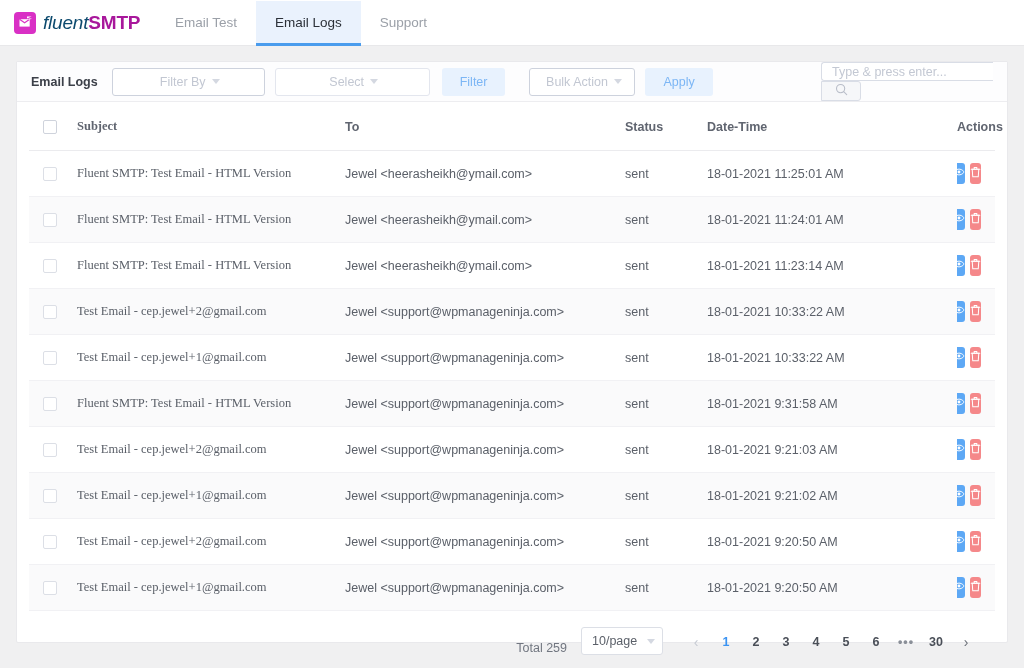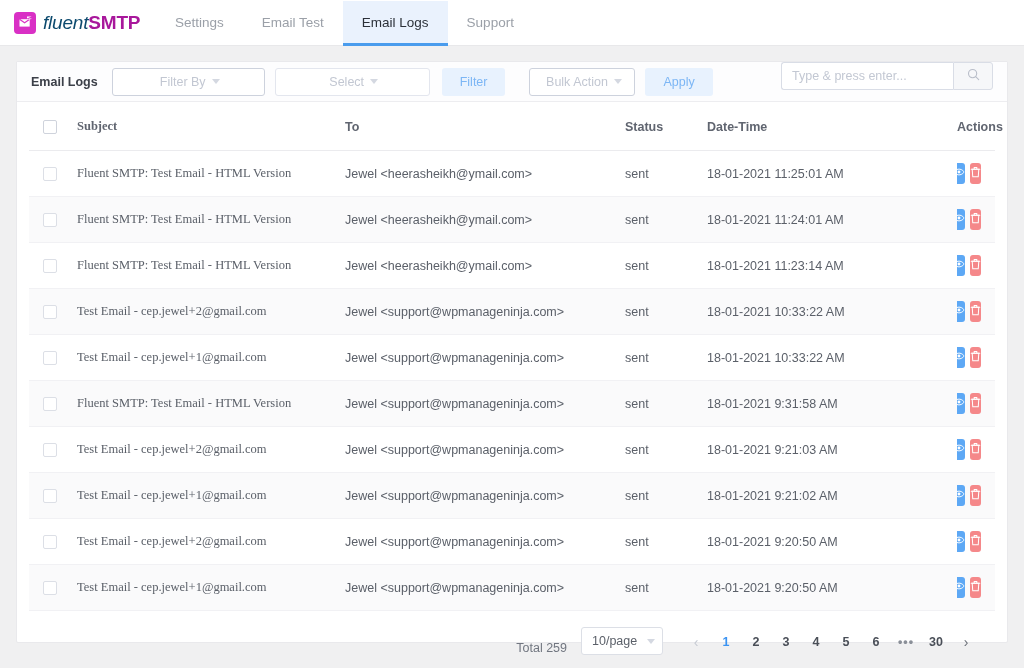--- a/index.html
+++ b/index.html
@@ -90,21 +90,21 @@
     border-right: 4px solid transparent;
     border-top: 5px solid #ccd1dc;
     opacity: .85;
   }
   .btn-light {
     height: 28px; padding: 0 18px; border: none; border-radius: 3px;
     background: #e8f2fe; color: #7cb6f5; font-size: 12.5px;
     cursor: pointer; display: flex; align-items: center;
   }
   .tb-spacer { flex: 1; }
-  .searchwrap { display: flex; height: 39px; }
+  .searchwrap { display: flex; height: 39px; flex-direction: column; }
   .searchwrap input {
     width: 172px; height: 28px;
     border: 1px solid #d9dde6; border-right: none;
     border-radius: 3px 0 0 3px;
     padding: 0 10px; font-size: 12.5px; color: #555;
     outline: none; background: #fff;
     font-family: "Liberation Sans", sans-serif;
   }
   .searchwrap input::placeholder { color: #c3c8d3; }
   .searchbtn {
@@ -182,21 +182,20 @@
         <path d="M1.5 3.2h10.2v7.4H1.5z" fill="#ffffff"></path>
         <path d="M1.5 3.2l5.1 3.6 5.1-3.6" fill="none" stroke="#d930c5" stroke-width="1.1"></path>
         <path d="M9.0 0.6l4.6 0 -4.6 2.0z" fill="#ffffff"></path>
         <path d="M10.6 2.4l3.4 0 -3.4 1.5z" fill="#ffffff"></path>
       </svg>
     </span>
     <span class="brand-text"><span class="w1">fluent</span><span class="w2">SMTP</span></span>
   </div>
 
   <div class="nav">
-    <div class="nav-item">Settings</div>
     <div class="nav-item">Email Test</div>
     <div class="nav-item active">Email Logs</div>
     <div class="nav-item">Support</div>
   </div>
 </div>
 
 <div class="card">
 
   <div class="toolbar">
     <span class="tb-label">Email Logs</span>

